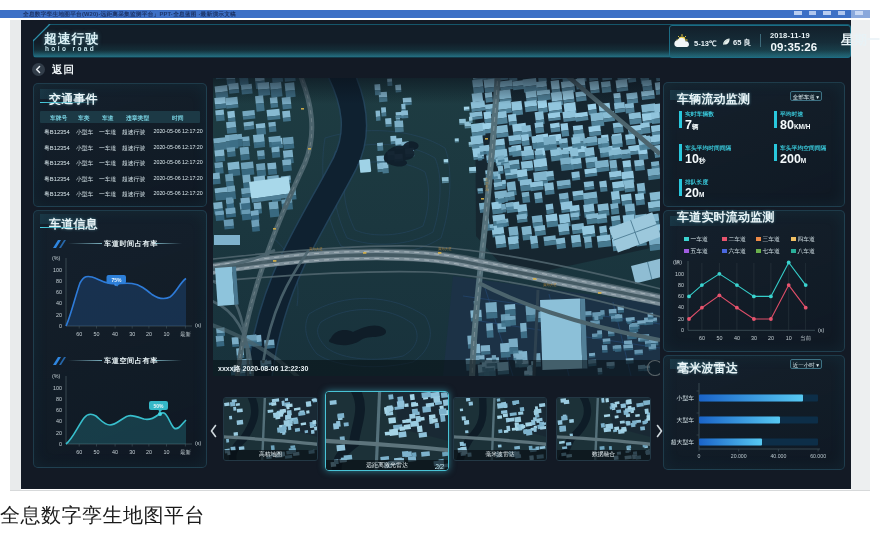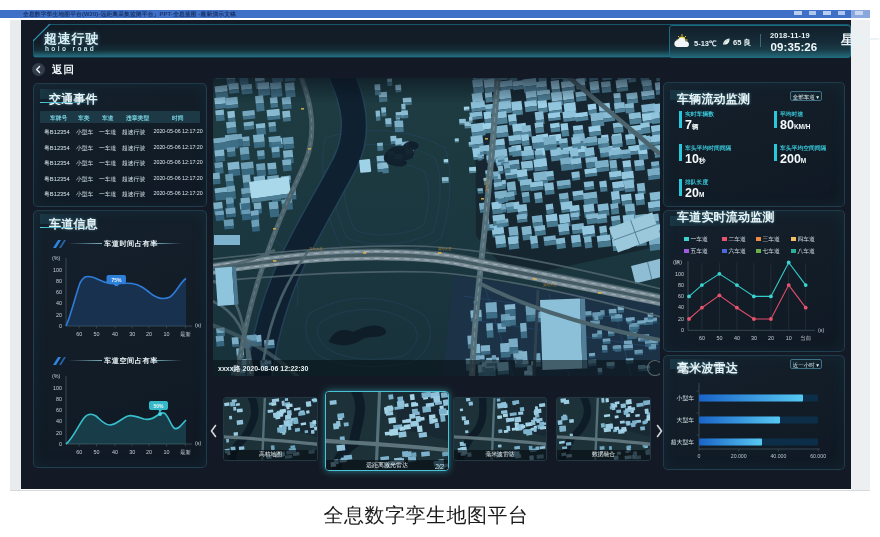--- a/index.html
+++ b/index.html
@@ -56,21 +56,21 @@
   .statval { position:absolute; font-size:12.5px; color:#f4fafc; font-weight:bold; white-space:nowrap;}
   .statval small { font-size:6.5px; font-weight:bold;}
   .leg { position:absolute; font-size:5.8px; color:#d7e5ea; white-space:nowrap;}
   .leg i { display:inline-block; width:4.5px; height:4.5px; margin-right:2px;}
   
   #map { left:213px; top:78px; width:447px; height:298px; background:#1d3434; }
   #maplabel { left:213px; top:360px; width:447px; height:16px; background:rgba(8,14,18,.55); }
   #maplabel span { position:absolute; left:5px; top:4px; font-size:7px; font-weight:bold; color:#e8f1f4;}
   
   .thumb { position:absolute; background:#15222b; border:1px solid #233845; border-radius:2px; overflow:hidden;}
-  #caption { left:0; top:502px; width:852px; text-align:center; font-size:20px; color:#1a1a1a; letter-spacing:0.5px;}
+  #caption { left:0; top:502px; width:852px; text-align:left; font-size:20px; color:#1a1a1a; letter-spacing:0.5px;}
 </style>
 </head>
 <body>
 <div id="page">
   <div class="abs" id="bluebar">
     <span class="t">全息数字孪生地图平台(W20)-远距离采集监测平台」PPT·全息蓝图 ·最新演示文稿</span>
   </div>
   <div class="abs" style="left:851px;top:10px;width:19px;height:8.3px;background:#8aa8dc;"></div>
   <div class="abs" style="left:794px;top:11.3px;width:8px;height:3.6px;background:#b9cdf0;"></div>
   <div class="abs" style="left:809px;top:11.3px;width:7px;height:3.6px;background:#aec5ee;"></div>

